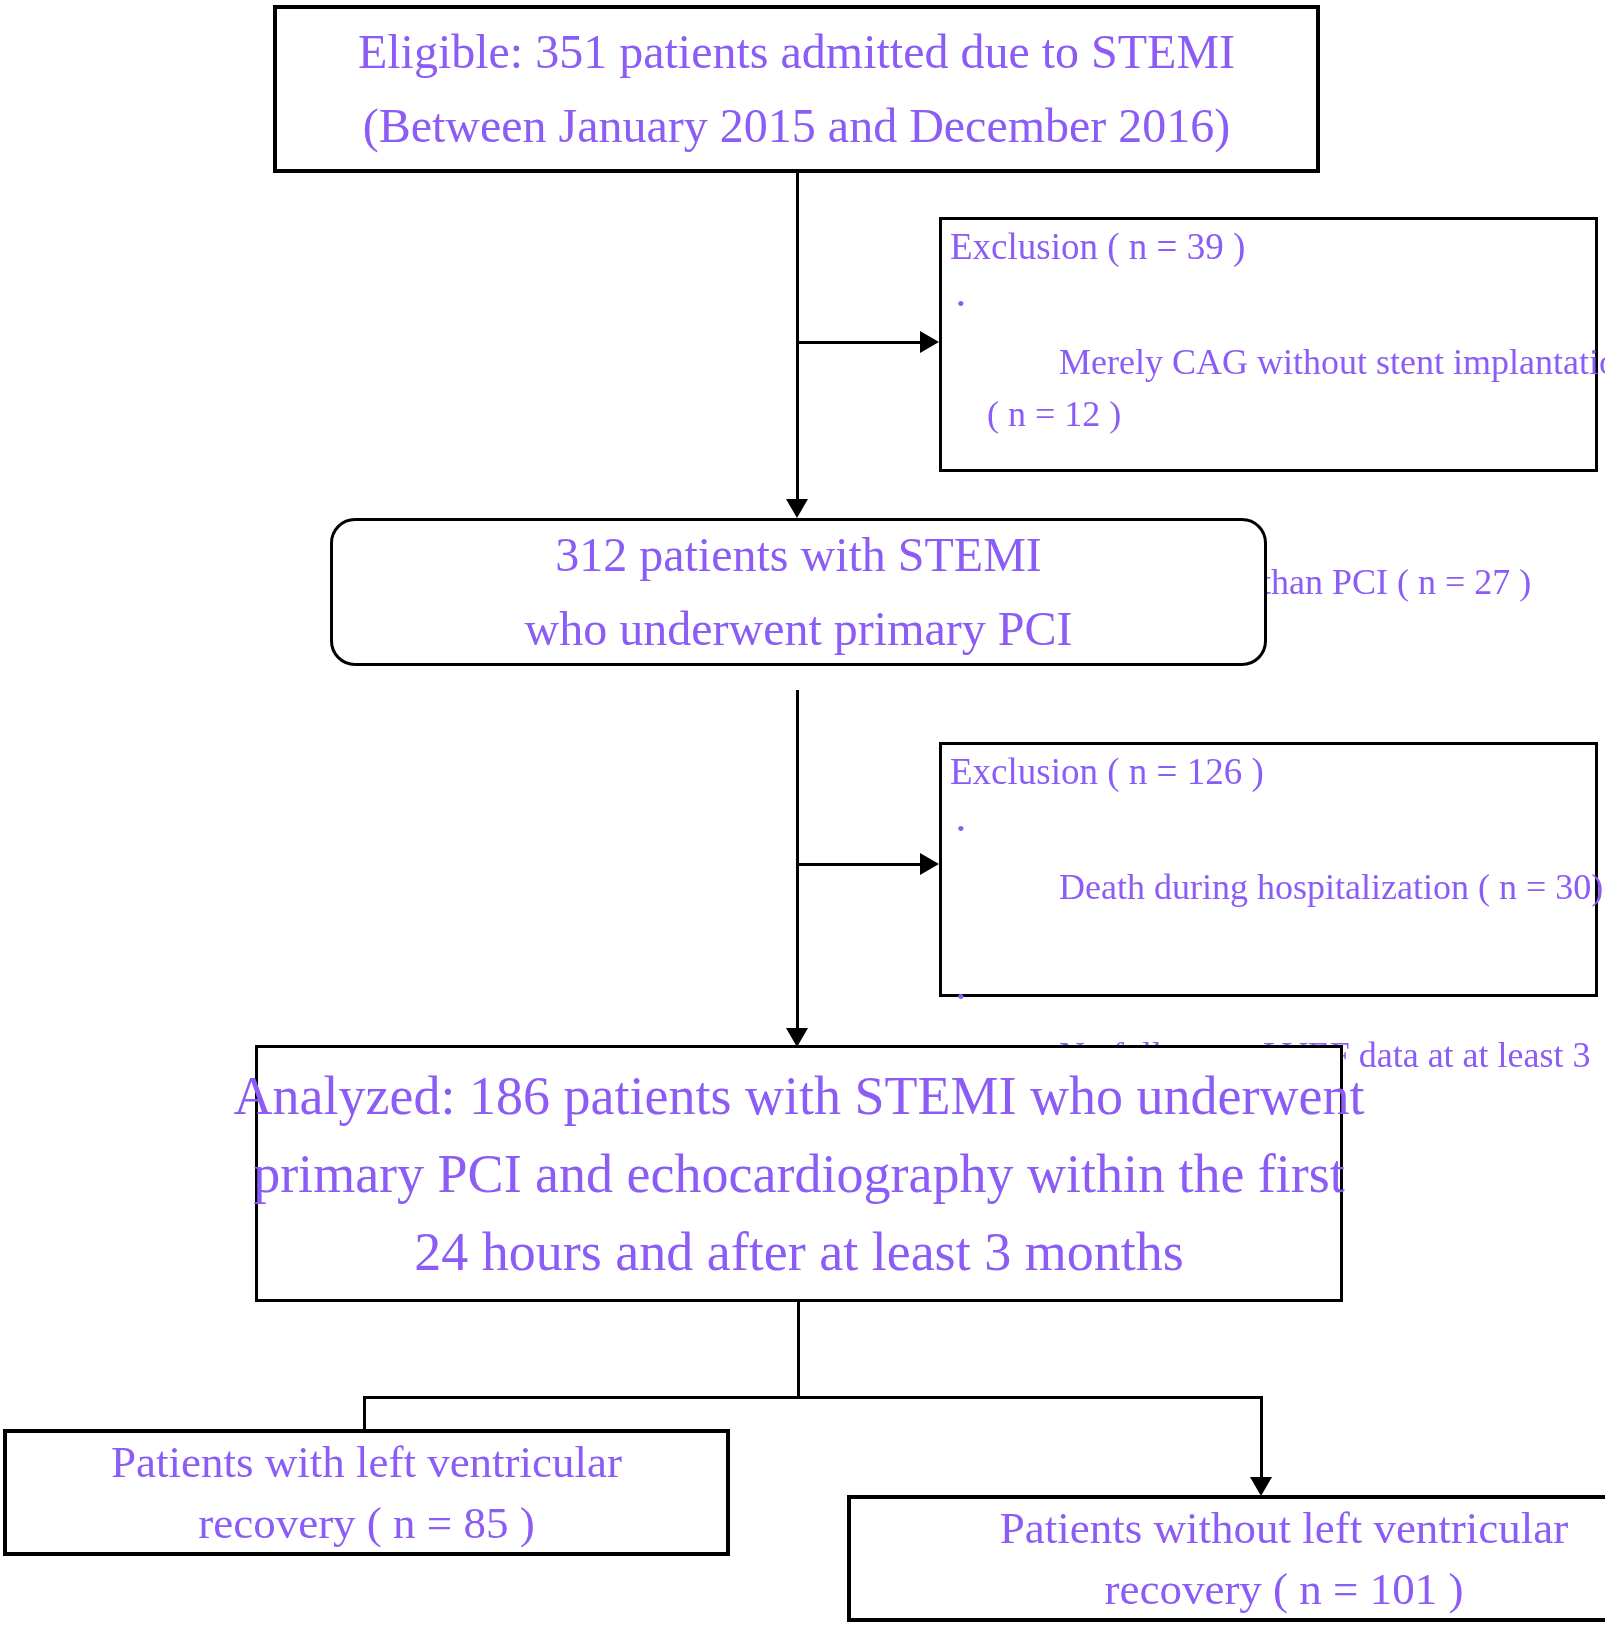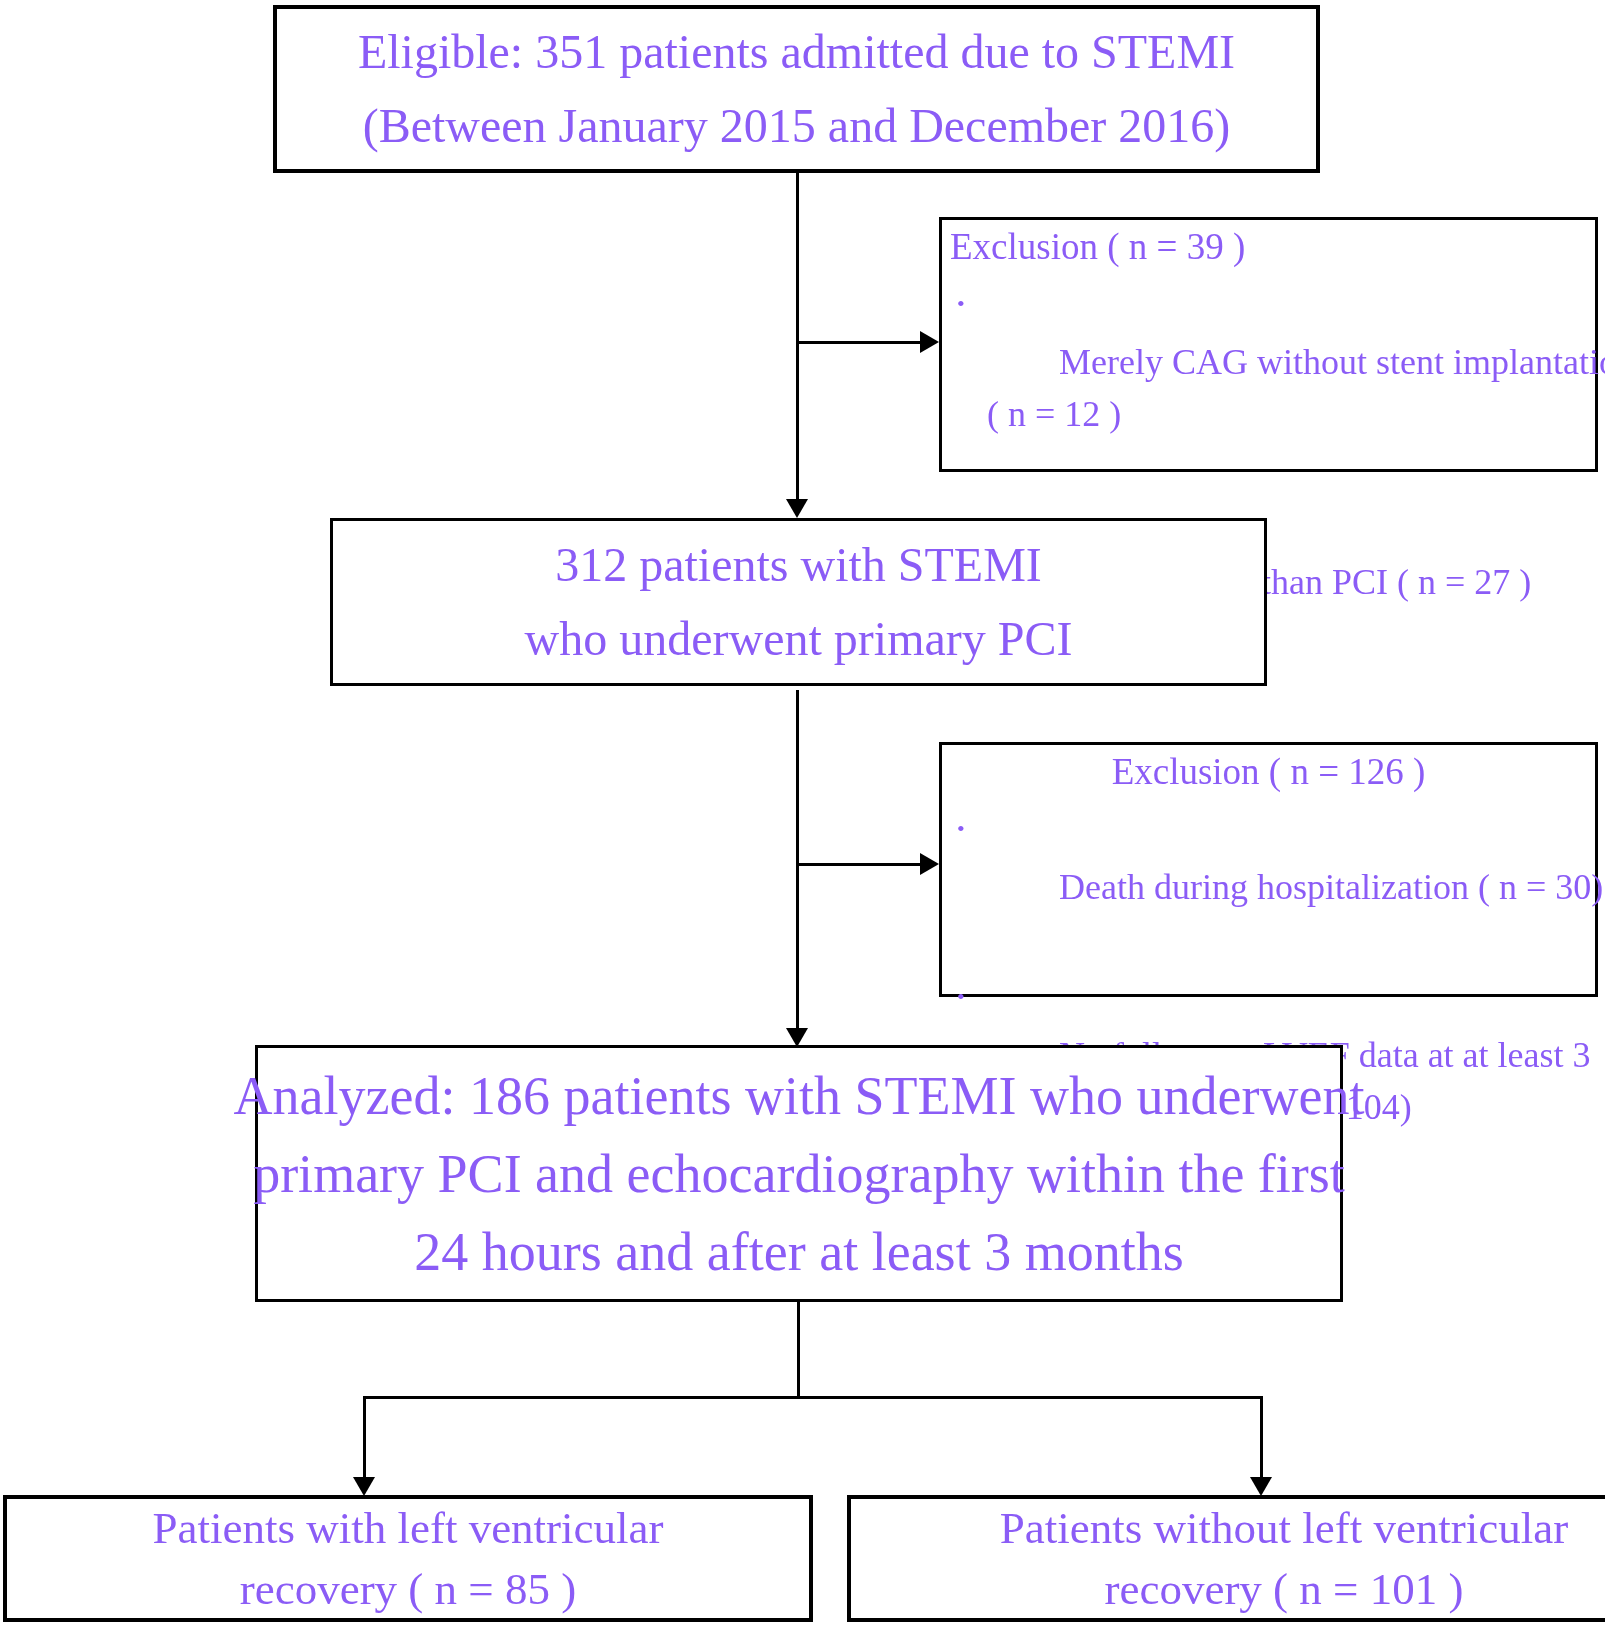--- a/index.html
+++ b/index.html
@@ -78,32 +78,32 @@
       <div class="bullet-item">
         <span class="bullet-dot">•</span><span>Merely CAG without stent implantation
 ( n = 12 )</span>
       </div>
       <div class="bullet-item">
         <span class="bullet-dot">•</span><span>CABG rather than PCI ( n = 27 )</span>
       </div>
     </div>
   </div>
 
-  <div class="box center-box" style="left:330px; top:518px; width:937px; height:168px;">
+  <div class="box center-box" style="left:330px; top:518px; width:937px; height:148px;border-radius:25px;">
     <div class="center-text big-text">312 patients with STEMI
 who underwent primary PCI</div>
   </div>
 
   <div class="vline" style="left:796px; top:690px; height:341px;"></div>
   <div class="tri-down" style="left:786px; top:1028px;"></div>
 
   <div class="hline" style="left:797px; top:863px; width:126px;"></div>
   <div class="tri-right" style="left:920px; top:853px;"></div>
 
-  <div class="box excl-box" style="left:939px; top:742px; width:659px; height:255px;text-align:center;">
+  <div class="box excl-box" style="left:939px; top:742px; width:659px; height:255px;">
     <div class="excl-title">Exclusion ( n = 126 )</div>
     <div class="bullets">
       <div class="bullet-item">
         <span class="bullet-dot">•</span><span>Death during hospitalization ( n = 30)</span>
       </div>
       <div class="bullet-item">
         <span class="bullet-dot">•</span><span>No follow-up LVEF data at at least 3
 months( n = 104)</span>
       </div>
     </div>
@@ -117,21 +117,21 @@
 
   <div class="vline" style="left:797px; top:1300px; height:99px;"></div>
   <div class="hline" style="left:363px; top:1396px; width:900px;"></div>
 
   <div class="vline" style="left:363px; top:1396px; height:85px;"></div>
   <div class="tri-down" style="left:353px; top:1477px;"></div>
 
   <div class="vline" style="left:1260px; top:1396px; height:85px;"></div>
   <div class="tri-down" style="left:1250px; top:1477px;"></div>
 
-  <div class="box thick center-box" style="left:3px; top:1495px; width:810px; height:127px;">
+  <div class="box thick center-box" style="left:3px; top:1429px; width:727px; height:127px;">
     <div class="center-text small-text">Patients with left ventricular
 recovery ( n = 85 )</div>
   </div>
 
   <div class="box thick center-box" style="left:847px; top:1495px; width:874px; height:127px;">
     <div class="center-text small-text">Patients without left ventricular
 recovery ( n = 101 )</div>
   </div>
 
 </div>

